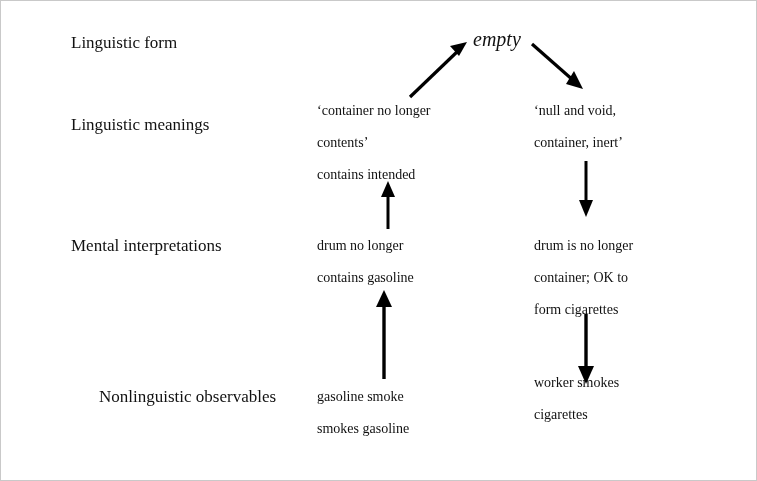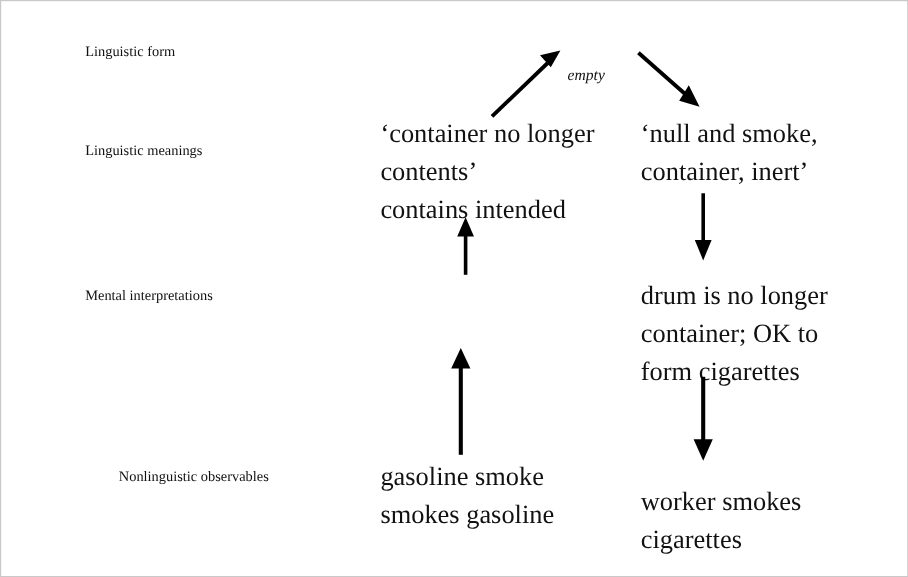--- a/index.html
+++ b/index.html
@@ -16,41 +16,40 @@
     position: relative;
     width: 757px;
     height: 481px;
     background: #ffffff;
     border: 1px solid #c9c9c9;
     box-sizing: border-box;
     overflow: hidden;
   }
   .row-label {
     position: absolute;
-    font-size: 12px;
+    font-size: 17px;
     line-height: 26px;
     white-space: nowrap;
     color: #111111;
     font-family: Liberation Serif, serif;
   }
   .cell {
     position: absolute;
-    font-size: 22px;
+    font-size: 14px;
     line-height: 32px;
     color: #111111;
   }
   .cell .ln { display: block; white-space: nowrap; }
   .term {
     position: absolute;
     font-style: italic;
-    font-size: 13px;
+    font-size: 20px;
     line-height: 20px;
     white-space: nowrap;
     color: #111111;
-    margin-top: 24px;
   }
   .arrow-layer {
     position: absolute;
     left: 0; top: 0;
     width: 757px;
     height: 481px;
     pointer-events: none;
   }
 </style>
 </head>
@@ -68,37 +67,41 @@
 
   <div class="term" style="left:472px; top:28px;">empty</div>
 
   <div class="cell" style="left:316px; top:94px;">
     <span class="ln">‘container no longer</span>
     <span class="ln">contents’</span>
     <span class="ln">contains intended</span>
   </div>
 
   <div class="cell" style="left:533px; top:94px;">
-    <span class="ln">‘null and smoke,</span>
+    <span class="ln">‘null and void,</span>
     <span class="ln">container, inert’</span>
   </div>
 
+  <div class="cell" style="left:316px; top:229px;">
+    <span class="ln">drum no longer</span>
+    <span class="ln">contains gasoline</span>
+  </div>
 
   <div class="cell" style="left:533px; top:229px;">
     <span class="ln">drum is no longer</span>
     <span class="ln">container; OK to</span>
     <span class="ln">form cigarettes</span>
   </div>
 
   <div class="cell" style="left:316px; top:380px;">
     <span class="ln">gasoline smoke</span>
     <span class="ln">smokes gasoline</span>
   </div>
 
-  <div class="cell" style="left:533px; top:401px;">
+  <div class="cell" style="left:533px; top:366px;">
     <span class="ln">worker smokes</span>
     <span class="ln">cigarettes</span>
   </div>
 
   <svg class="arrow-layer" viewBox="0 0 757 481" width="757" height="481">
 
     <g>
       <line x1="409" y1="96" x2="458" y2="49" stroke="#000000" stroke-width="3.2"></line>
       <polygon points="466,41 449,45 458,55" fill="#000000"></polygon>
     </g>

